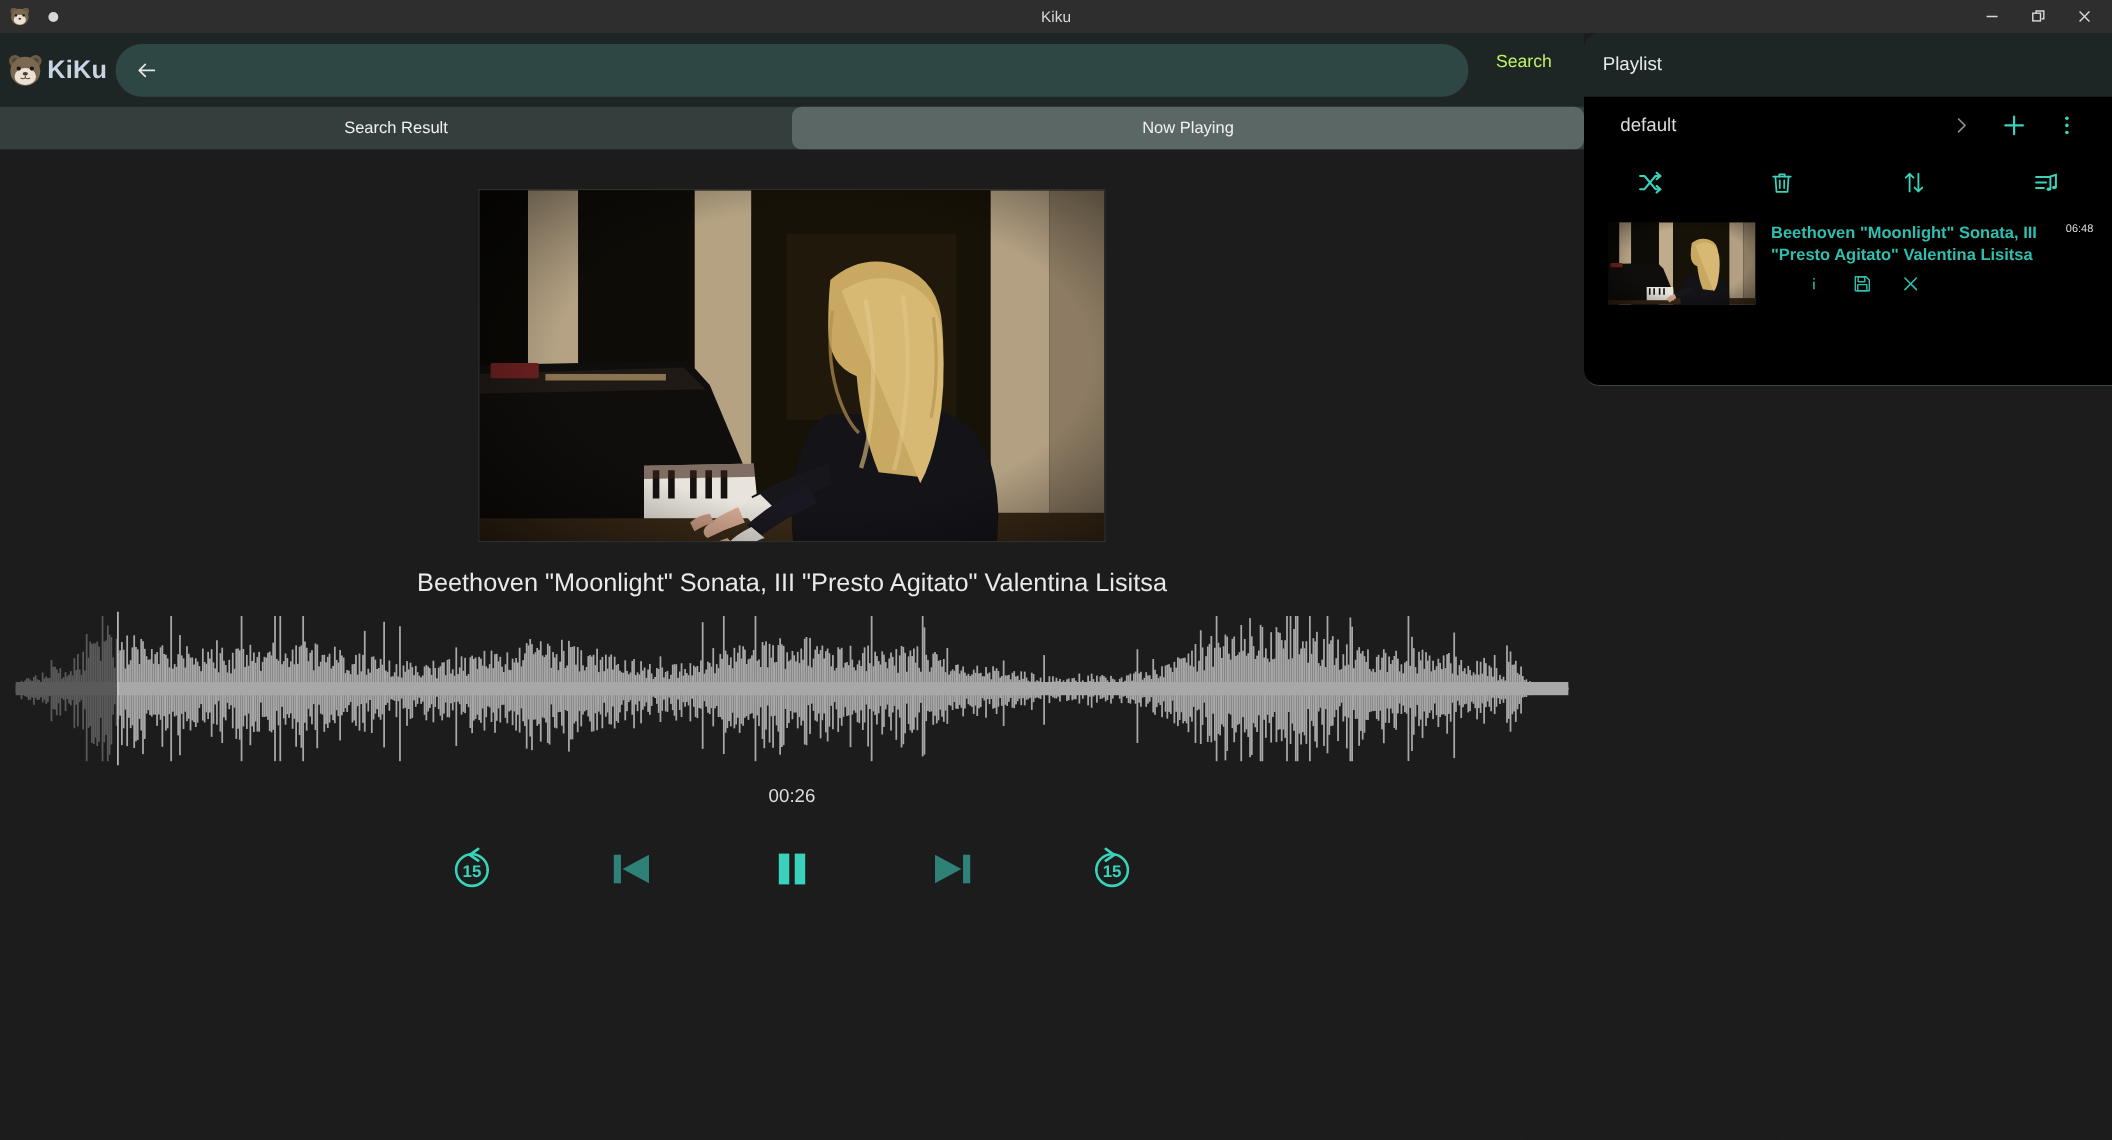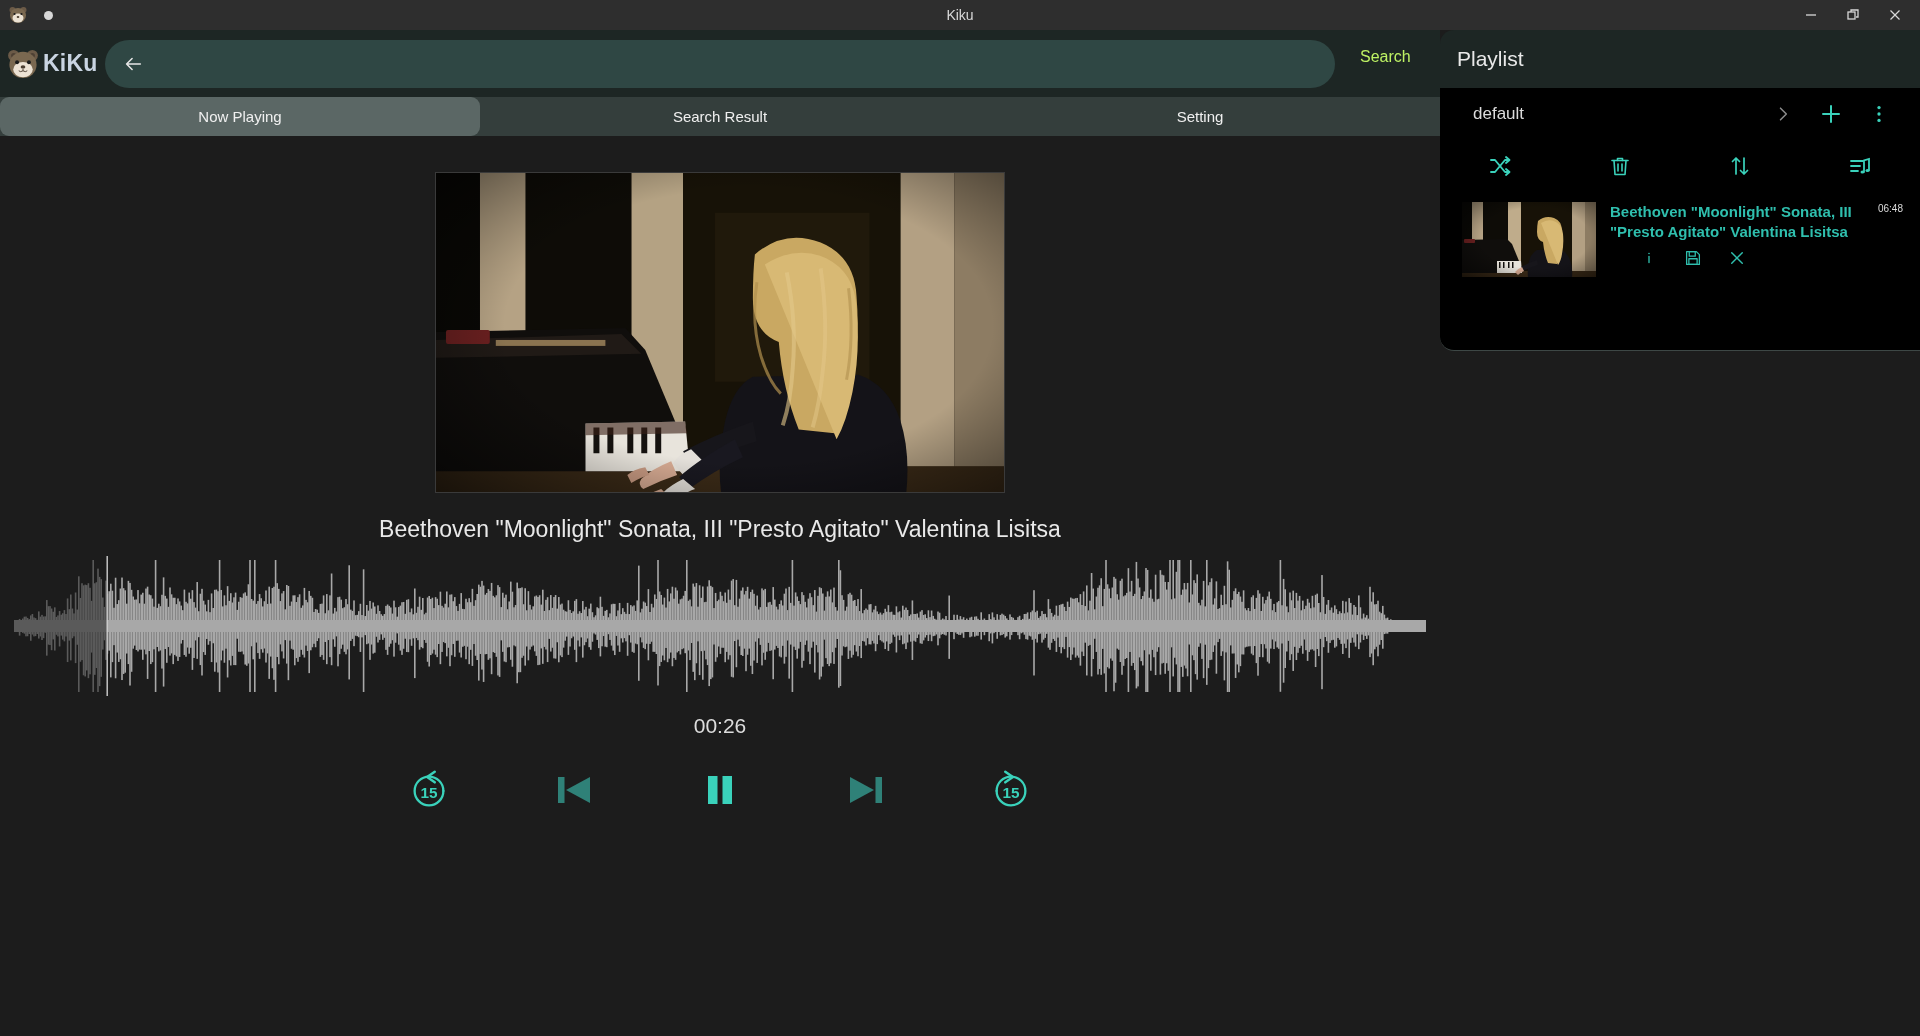--- a/index.html
+++ b/index.html
@@ -49,34 +49,34 @@
   .main{ position:absolute; left:0; top:136px; width:1440px; height:900px;
          background:#1c1c1c; }
   .art{ position:absolute; left:435px; top:36px; width:570px; height:321px;
         border:1px solid #3a3a3a; overflow:hidden; background:#090806; }
   .art svg{ display:block; width:100%; height:100%; }
   .track-title{ position:absolute; left:0; top:380px; width:1440px; text-align:center;
                 color:#e9e9e9; font-size:23px; }
   .wave{ position:absolute; left:14px; top:420px; width:1412px; height:140px; }
   .wave svg{ display:block; width:100%; height:100%; }
   .timecode{ position:absolute; left:0; top:578px; width:1440px; text-align:center;
-             color:#dcdcdc; font-size:21px; }
+             color:#dcdcdc; font-size:17px; }
   .controls{ position:absolute; left:0; top:614px; width:1440px; height:80px;
              display:flex; align-items:center; justify-content:center; gap:98px; }
   .cbtn{ background:none; border:none; cursor:pointer; display:flex;
          align-items:center; padding:0; }
   .cbtn svg{ display:block; }
 
   
   .panel{ position:absolute; left:1440px; top:30px; width:480px; height:1006px;
           background:#1c1c1c; }
   .panel-head{ position:absolute; left:0; top:0; width:480px; height:58px;
                background:#1d2624; border-top-left-radius:14px;
                display:flex; align-items:center; }
-  .panel-title{ color:#e9e9e9; font-size:21px; padding-left:17px; }
+  .panel-title{ color:#e9e9e9; font-size:17px; padding-left:17px; }
   .panel-body{ position:absolute; left:0; top:58px; width:480px; height:263px;
                background:#000000; border-bottom:1px solid #3d4745;
                border-bottom-left-radius:14px; }
   .pl-row{ height:52px; display:flex; align-items:center; padding:0 17px; }
   .pl-name{ color:#dcdcdc; font-size:17px; flex:1; padding-left:16px; }
   .pl-ic{ width:48px; height:48px; display:flex; align-items:center;
           justify-content:center; cursor:pointer; }
   .tool-row{ height:52px; display:flex; align-items:center; }
   .tool{ flex:1; display:flex; align-items:center; justify-content:center;
          cursor:pointer; color:#3ad2bb; }
@@ -153,28 +153,25 @@
 <div class="searchwrap">
   <span class="back-ic">
     <svg width="22" height="22" viewBox="0 0 24 24">
       <path d="M20 12 H5 M11 6 L5 12 L11 18" fill="none" stroke="#e6e6e6" stroke-width="1.7" stroke-linecap="round" stroke-linejoin="round"></path>
     </svg>
   </span>
 </div>
 <button class="search-btn">Search</button>
 
 <div class="tabs">
-  <div class="tab active">
-    <span>Now Playing</span>
-  </div>
   <div class="tab">
     <span>Search Result</span>
   </div>
-  <div class="tab">
-    <span>Setting</span>
+  <div class="tab active">
+    <span>Now Playing</span>
   </div>
 </div>
 
 <div class="main">
 
   <div class="art">
     <svg viewBox="0 0 570 321" preserveAspectRatio="none">
       <rect width="570" height="321" fill="#080705"></rect>
       <rect x="44" y="0" width="46" height="321" fill="#b5a284"></rect>
       <rect x="196" y="0" width="52" height="321" fill="#c0ad8c"></rect>

